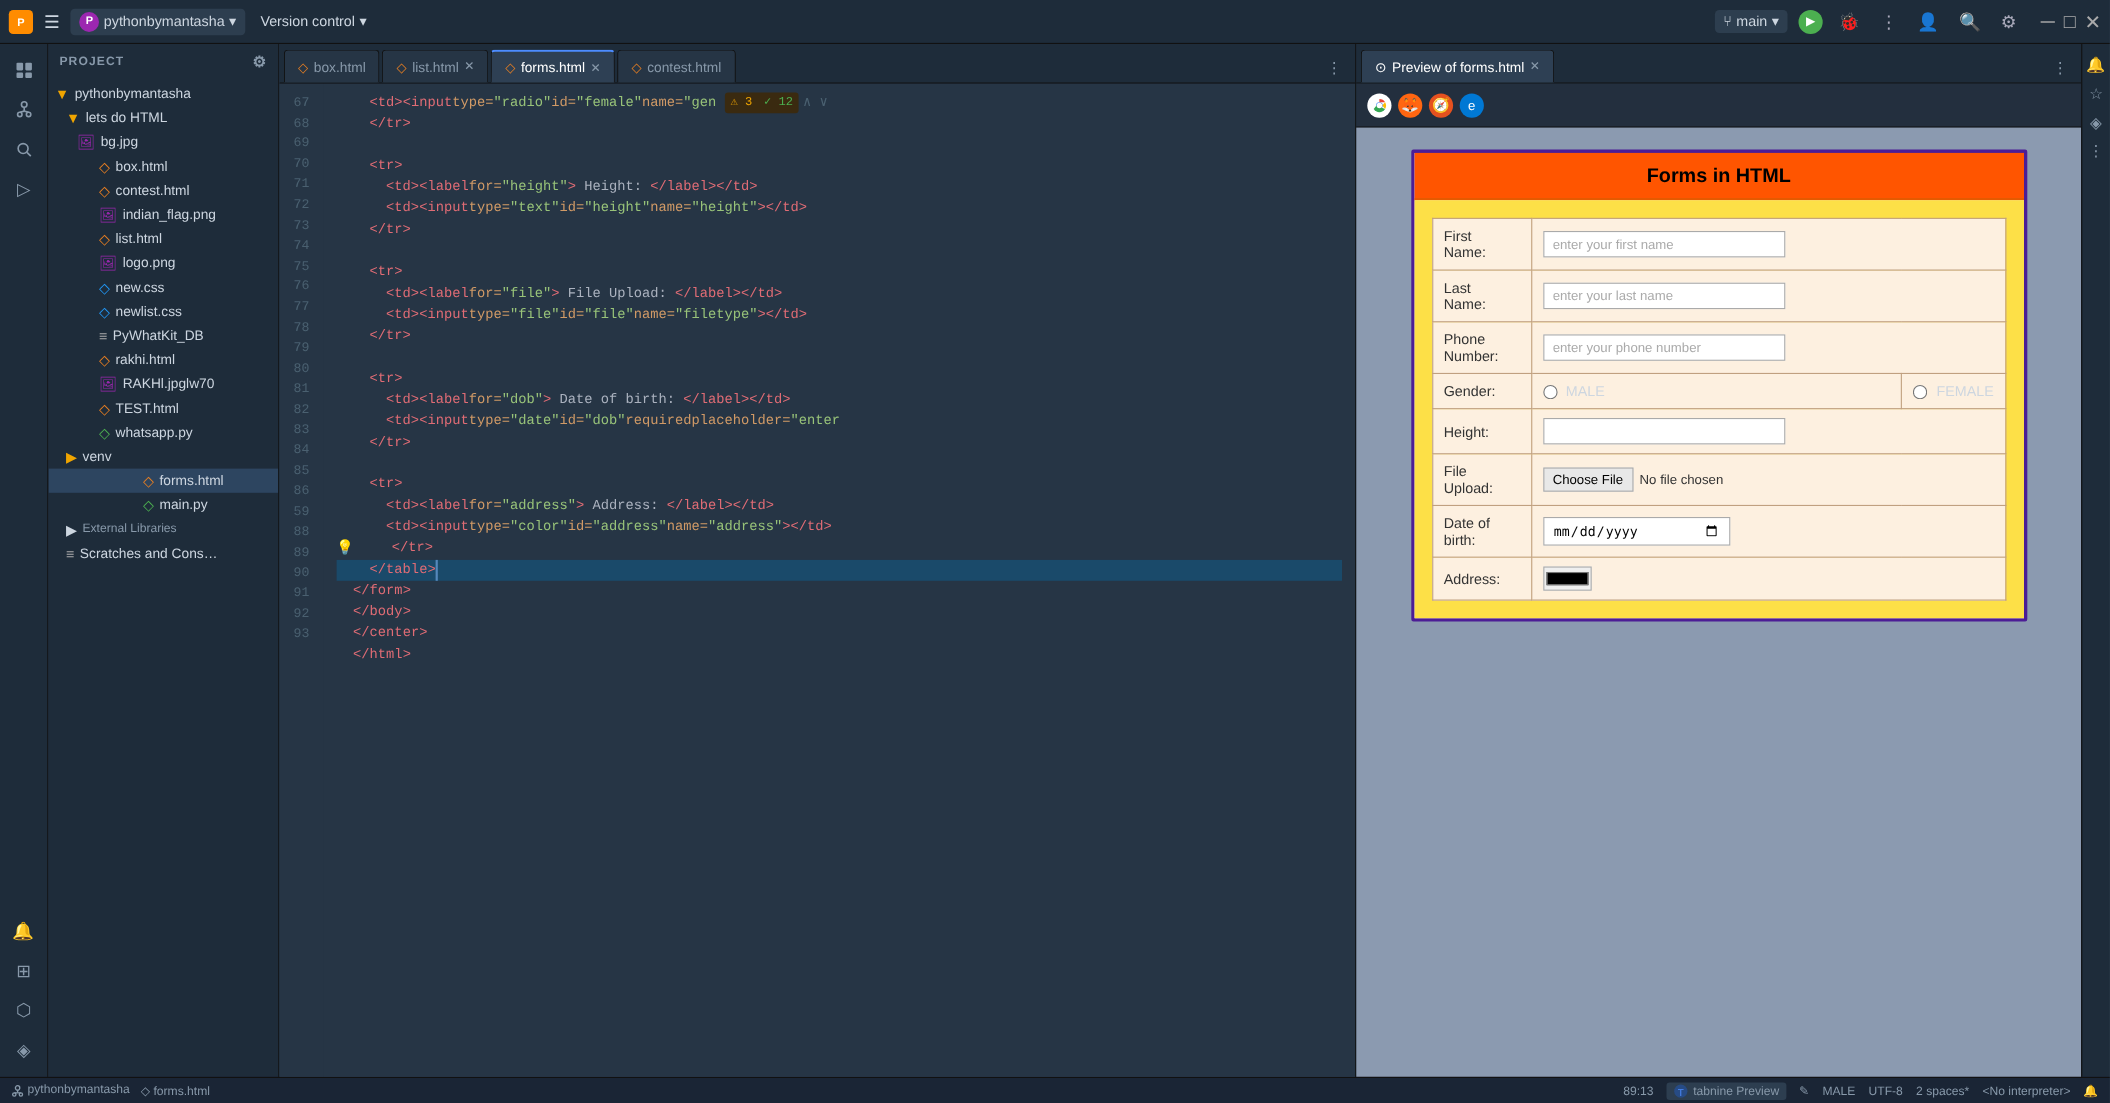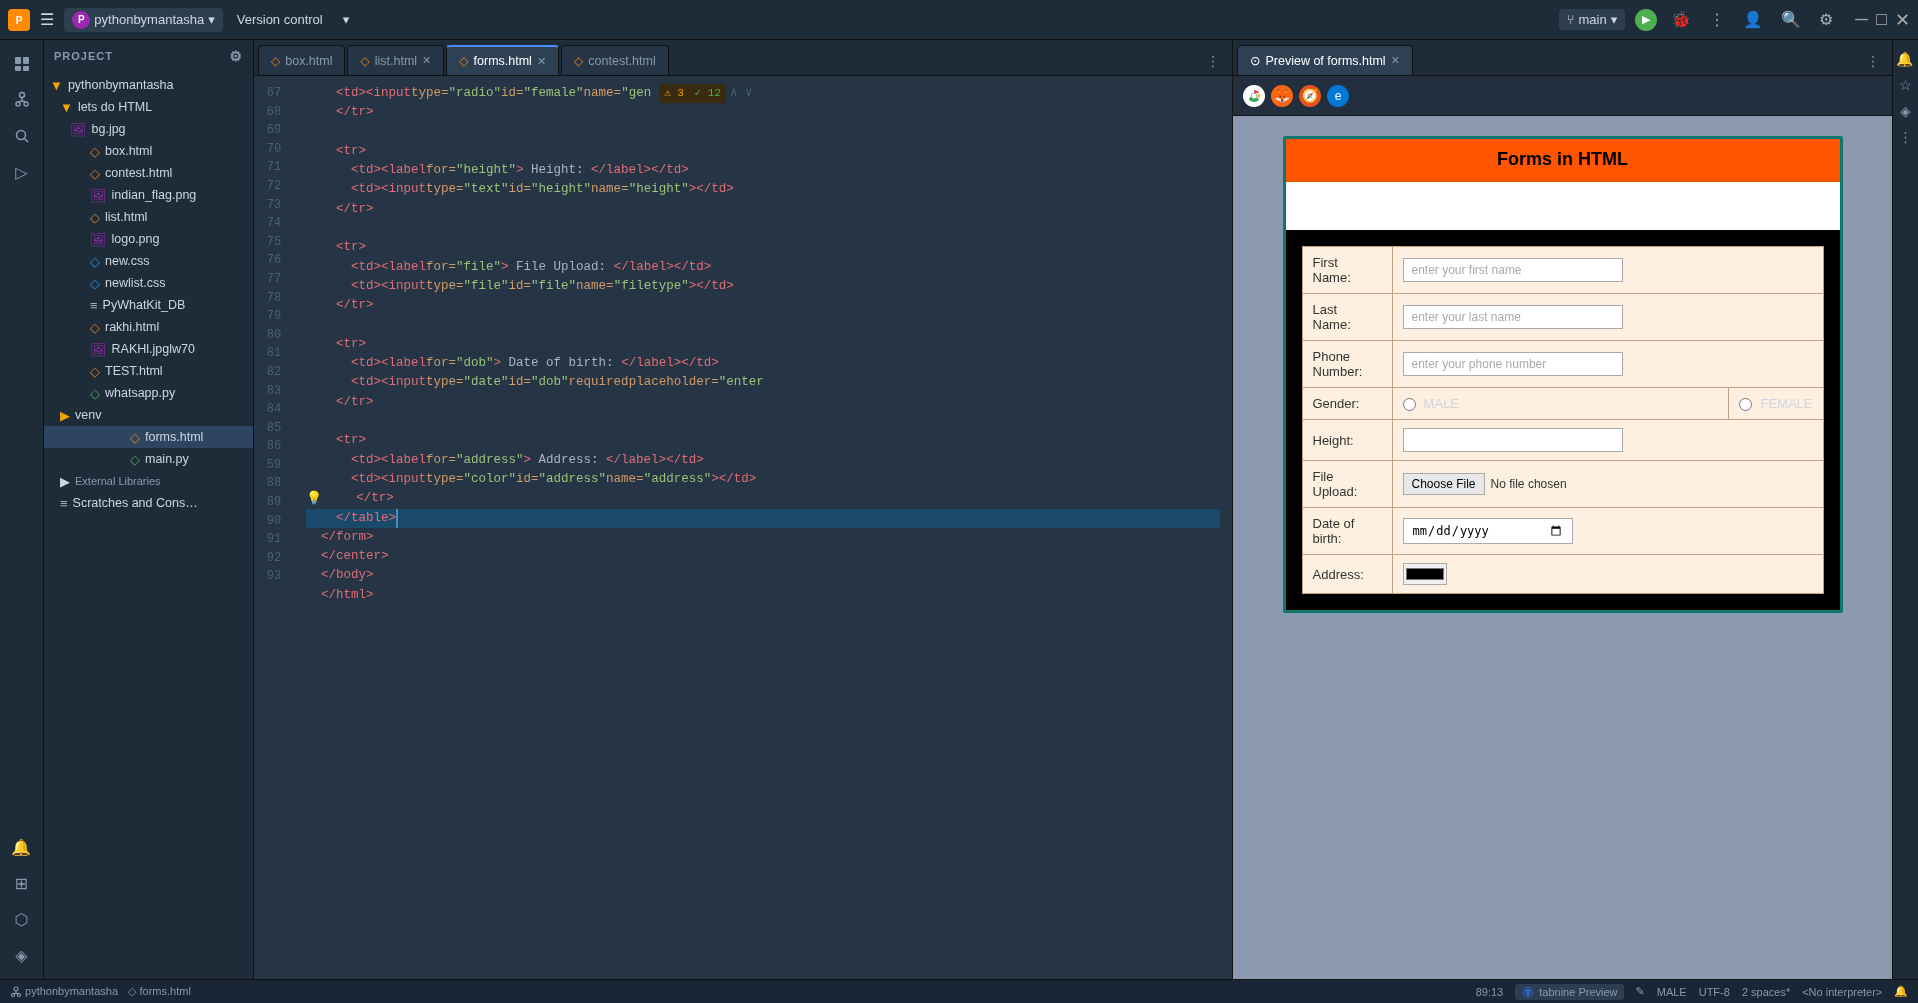--- a/index.html
+++ b/index.html
@@ -42,21 +42,21 @@
       cursor: pointer;
     }
     .top-bar .project-name .p-badge {
       width: 18px; height: 18px;
       background: #9c27b0;
       border-radius: 50%;
       display: flex; align-items: center; justify-content: center;
       font-size: 10px; font-weight: bold; color: #fff;
     }
     .top-bar .version-control {
-      display: flex; align-items: center; gap: 20px;
+      display: flex; align-items: center; gap: 4px;
       padding: 3px 8px;
       font-size: 13px;
       cursor: pointer;
     }
     .top-bar-right {
       margin-left: auto;
       display: flex; align-items: center; gap: 10px;
     }
     .top-bar-right .run-icon {
       width: 22px; height: 22px;
@@ -321,36 +321,35 @@
       background: #8b9ab0;
       display: flex;
       align-items: flex-start;
       justify-content: center;
       padding: 20px;
       overflow: auto;
     }
     .preview-page {
       background: #fff;
       width: 560px;
-      border: 3px solid #0f766e;
+      border: 3px solid #4c1d95;
       border-radius: 2px;
     }
     .preview-title {
       background: #ff5500;
       color: #000;
       font-weight: bold;
       font-size: 18px;
       text-align: center;
       padding: 10px;
       border-bottom: 2px solid #e55a00;
     }
     .preview-form-area {
-      background: #000000;
+      background: #fde047;
       padding: 16px;
-      margin-top: 48px;
     }
     .form-table {
       border-collapse: collapse;
       width: 100%;
     }
     .form-table td {
       border: 1px solid #c0a080;
       padding: 8px 10px;
       vertical-align: middle;
     }
@@ -771,25 +770,25 @@
 
         <div class="code-line current-line-marker">
           <span style="color:#abb2bf;">    </span><span class="tag">&lt;/table&gt;</span><span style="background:#5588bb;width:2px;display:inline-block;">&nbsp;</span>
         </div>
 
         <div class="code-line">
           <span style="color:#abb2bf;">  </span><span class="tag">&lt;/form&gt;</span>
         </div>
 
         <div class="code-line">
+          <span style="color:#abb2bf;">  </span><span class="tag">&lt;/body&gt;</span>
+        </div>
+
+        <div class="code-line">
           <span style="color:#abb2bf;">  </span><span class="tag">&lt;/center&gt;</span>
-        </div>
-
-        <div class="code-line">
-          <span style="color:#abb2bf;">  </span><span class="tag">&lt;/body&gt;</span>
         </div>
 
         <div class="code-line">
           <span style="color:#abb2bf;">  </span><span class="tag">&lt;/html&gt;</span>
         </div>
       </div>
     </div>
 
   </div>
 

